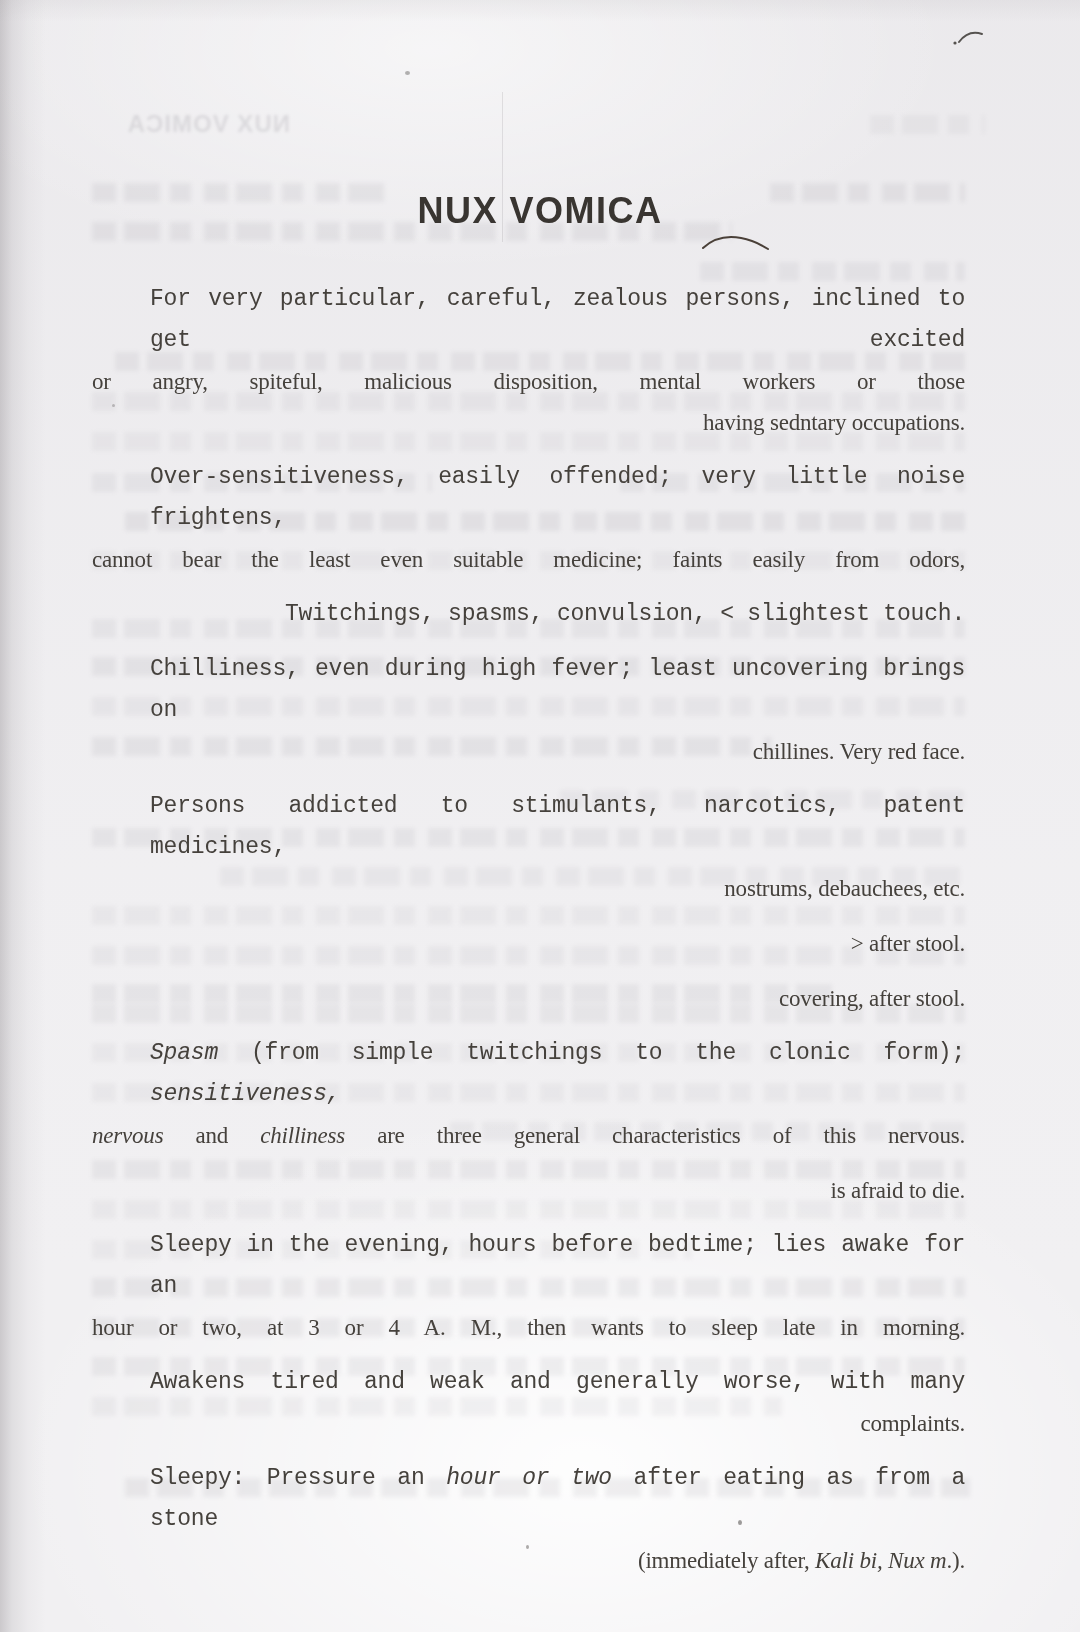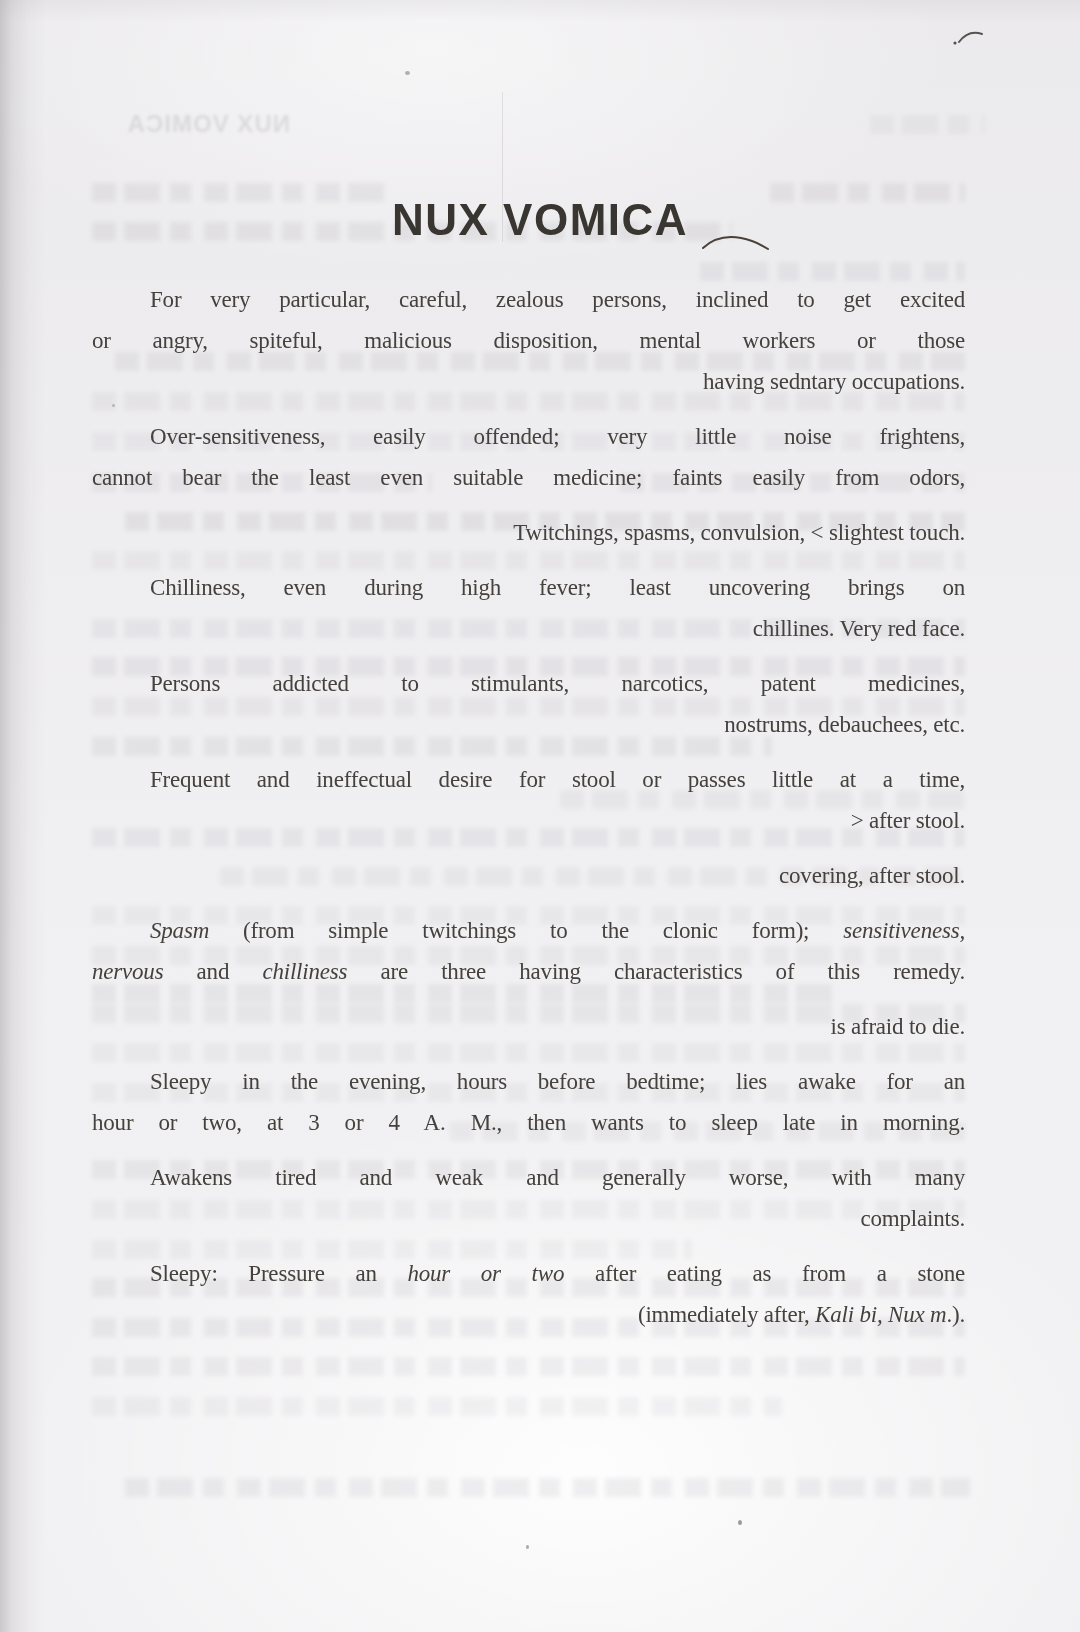--- a/index.html
+++ b/index.html
@@ -12,30 +12,30 @@
       radial-gradient(700px 300px at 40% 3%, rgba(255,255,255,.55), rgba(255,255,255,0) 75%),
       linear-gradient(180deg, rgba(214,211,216,.22) 0%, rgba(221,219,224,.16) 28%,
                       rgba(230,229,233,.08) 55%, rgba(244,243,246,0) 78%);}
   .edge-left{position:absolute;left:0;top:0;bottom:0;width:46px;pointer-events:none;
     background:linear-gradient(90deg, rgba(116,110,115,.30) 0px, rgba(134,129,134,.16) 12px,
                                rgba(158,153,158,.07) 28px, rgba(170,166,170,0) 46px);}
   .edge-top{position:absolute;left:0;top:0;right:0;height:22px;pointer-events:none;
     background:linear-gradient(180deg, rgba(150,146,150,.10), rgba(150,146,150,0));}
 
   .title{position:absolute;top:166px;left:0;width:100%;text-align:center;
-    font-family:"Liberation Sans", sans-serif;font-weight:bold;font-size:44px;
+    font-family:"Liberation Sans", sans-serif;font-weight:bold;font-size:36px;
     letter-spacing:1.5px;color:#393531;}
 
   .textblock{position:absolute;left:92px;top:279px;width:873px;color:#45413c;
     font-size:23px;letter-spacing:-0.2px;}
   .textblock p{margin:0 0 14px 0;}
   .line{display:block;line-height:41px;}
   .line.j{text-align:justify;text-align-last:justify;}
   .line.last{text-align:right;}
-  .line.indent{padding-left:58px;}
+  .line.indent{padding-left:58px;font-family:Liberation Mono, monospace;}
   .line em{font-style:italic;}
 
   .bleedlayer{position:absolute;inset:0;pointer-events:none;}
   .bleed{position:absolute;height:19px;filter:blur(2.1px);
     background:repeating-linear-gradient(90deg,
       #8d8a93 0px, #8d8a93 24px, rgba(0,0,0,0) 24px, rgba(0,0,0,0) 32px,
       #8d8a93 32px, #8d8a93 68px, rgba(0,0,0,0) 68px, rgba(0,0,0,0) 78px,
       #8d8a93 78px, #8d8a93 99px, rgba(0,0,0,0) 99px, rgba(0,0,0,0) 112px);}
   .bleed-header{position:absolute;left:100px;top:110px;width:190px;
     font-family:"Liberation Sans", sans-serif;font-weight:bold;font-size:24px;
@@ -111,29 +111,28 @@
       </p>
       <p>
         <span class="line j indent"><span>Chilliness, even during high fever; least uncovering brings on</span></span>
         <span class="line last"><span>chillines. Very red face.</span></span>
       </p>
       <p>
         <span class="line j indent"><span>Persons addicted to stimulants, narcotics, patent medicines,</span></span>
         <span class="line last"><span>nostrums, debauchees, etc.</span></span>
       </p>
       <p>
-        <span class="line j indent"><span>Frequent and ineffectual desire for stool or passes little at a time,</span></span>
         <span class="line last"><span>&gt; after stool.</span></span>
       </p>
       <p>
         <span class="line last"><span>covering, after stool.</span></span>
       </p>
       <p>
         <span class="line j indent"><em>Spasm</em><span> (from simple twitchings to the clonic form); </span><em>sensitiveness,</em></span>
-        <span class="line j"><em>nervous</em><span> and </span><em>chilliness</em><span> are three having characteristics of this remedy.</span></span>
+        <span class="line j"><em>nervous</em><span> and </span><em>chilliness</em><span> are three general characteristics of this nervous.</span></span>
       </p>
       <p>
         <span class="line last"><span>is afraid to die.</span></span>
       </p>
       <p>
         <span class="line j indent"><span>Sleepy in the evening, hours before bedtime; lies awake for an</span></span>
         <span class="line j"><span>hour or two, at 3 or 4 A. M., then wants to sleep late in morning.</span></span>
       </p>
       <p>
         <span class="line j indent"><span>Awakens tired and weak and generally worse, with many</span></span>

